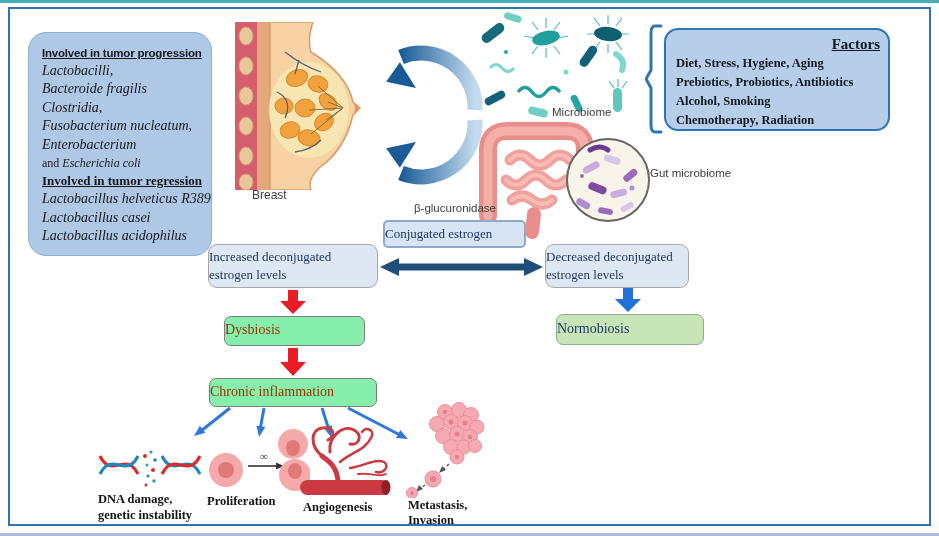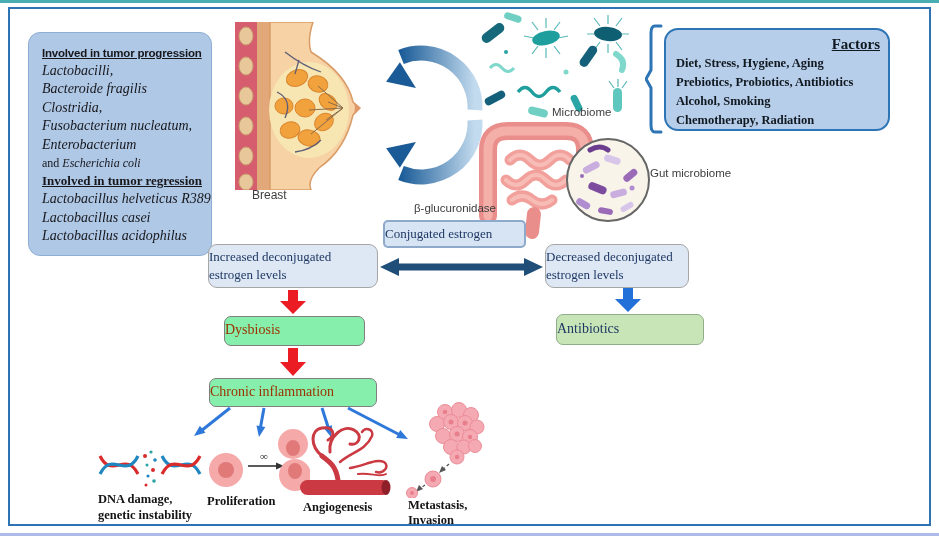--- a/index.html
+++ b/index.html
@@ -4,21 +4,21 @@
 <style>
   html,body{margin:0;padding:0;background:#fff;}
   #figure{position:relative;width:939px;height:536px;background:#ffffff;overflow:hidden;
           font-family:"Liberation Serif",serif;}
   .topline{position:absolute;left:0;top:0;width:939px;height:3px;background:#49aeb4;}
   .bottomline{position:absolute;left:0;bottom:0;width:939px;height:3px;background:#aebbe8;}
   .frame{position:absolute;left:8px;top:7px;right:8px;bottom:10px;border:2px solid #2e74b5;}
   .abs{position:absolute;}
   
   .tumor-box{left:28px;top:32px;width:184px;height:224px;background:#afc8e6;border:1px solid #8fafd2;
-             border-radius:12px;padding:11px 8px 8px 13px;box-sizing:border-box;color:#17171c;}
+             border-radius:18px;padding:11px 8px 8px 13px;box-sizing:border-box;color:#17171c;}
   .tumor-box .h1{font-family:"Liberation Sans",sans-serif;font-weight:bold;font-size:11.5px;
                  letter-spacing:-0.2px;text-decoration:underline;white-space:nowrap;line-height:18px;}
   .tumor-box .h2{font-weight:bold;font-size:13px;text-decoration:underline;white-space:nowrap;line-height:18px;}
   .tumor-box .it{font-style:italic;font-size:14px;line-height:18.4px;white-space:nowrap;}
   .tumor-box .mix{font-size:12px;line-height:18.4px;white-space:nowrap;}
   .tumor-box .mix .sp{font-style:italic;}
   
   .factors-box{left:664px;top:28px;width:226px;height:103px;background:#b7ceea;border:2px solid #2e75b6;
                border-radius:14px;box-sizing:border-box;padding:5px 8px 0 10px;color:#101820;}
   .factors-box .title{text-align:right;font-weight:bold;font-size:15px;text-decoration:underline;line-height:19px;}
@@ -194,21 +194,21 @@
       <polygon points="8,0 18,0 18,11 26,11 13,24 0,11 8,11" fill="#ec1c24"></polygon>
     </svg>
   </div>
   <div class="abs" style="left:615px;top:288px;">
     <svg width="26" height="24" viewBox="0 0 26 24">
       <polygon points="8,0 18,0 18,11 26,11 13,24 0,11 8,11" fill="#2271d8"></polygon>
     </svg>
   </div>
 
   <div class="abs fbox orangebox" style="left:224px;top:316px;width:141px;height:30px;">Dysbiosis</div>
-  <div class="abs fbox greenbox">Antibiotics</div>
+  <div class="abs fbox greenbox">Normobiosis</div>
 
   <div class="abs" style="left:280px;top:348px;">
     <svg width="26" height="28" viewBox="0 0 26 28">
       <polygon points="8,0 18,0 18,14 26,14 13,28 0,14 8,14" fill="#ec1c24"></polygon>
     </svg>
   </div>
 
   <div class="abs fbox orangebox" style="left:209px;top:378px;width:168px;height:29px;">Chronic inflammation</div>
 
   <div class="abs" style="left:180px;top:406px;">

